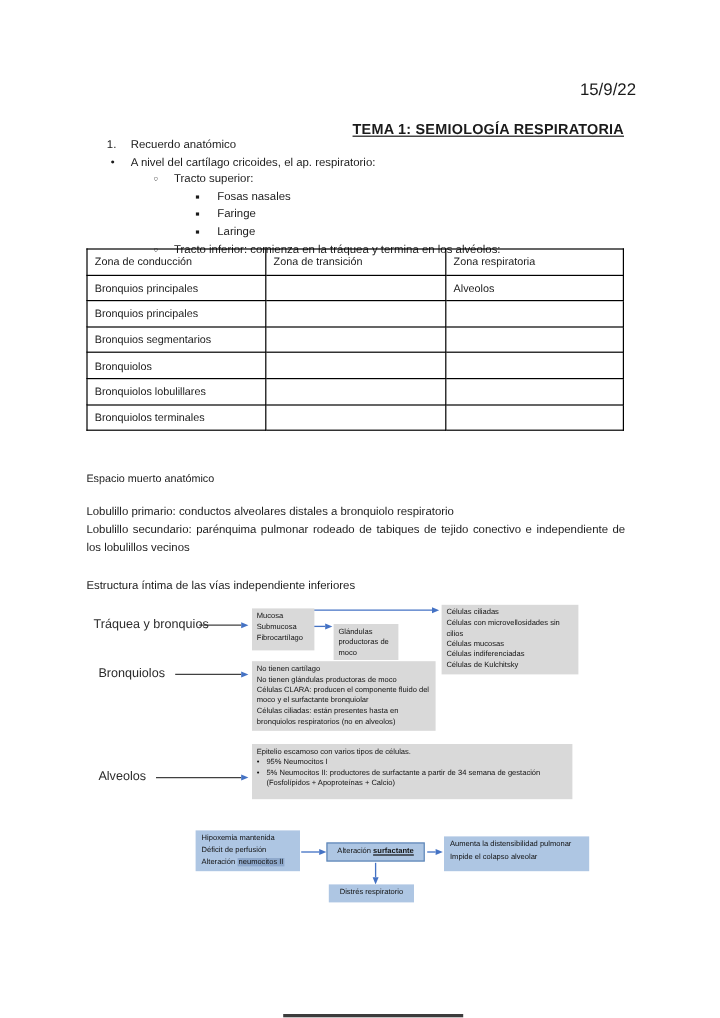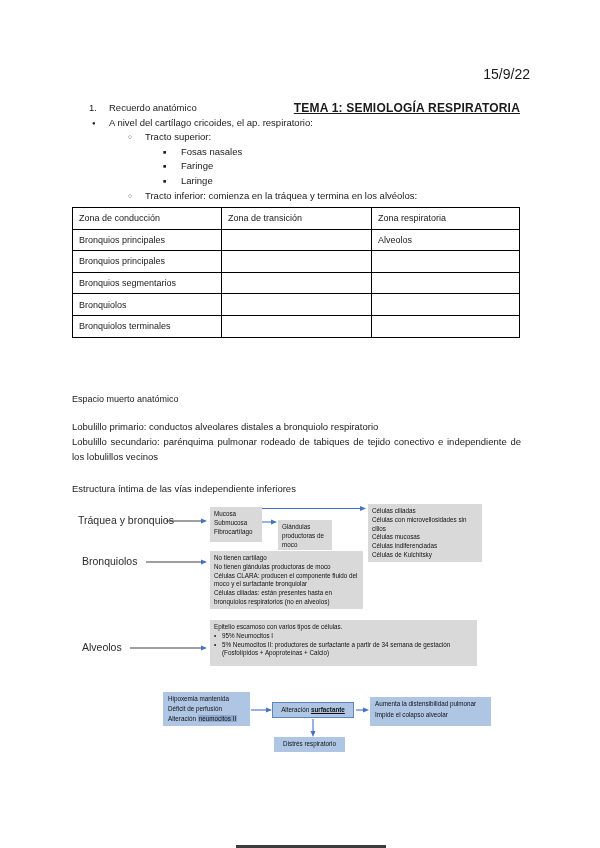--- a/index.html
+++ b/index.html
@@ -14,21 +14,21 @@
   .outline { position:absolute; top:101px; left:72px; width:460px; font-size:9.5px; }
   .outline .row { line-height:14.6px; white-space:nowrap; }
   .mk { display:inline-block; }
   .mk-num  { width:20px; font-size:9.5px; }
   .mk-disc { width:17px; font-size:6px; vertical-align:1px; }
   .mk-circ { width:17px; font-size:6.5px; vertical-align:1px; }
   .mk-sq   { width:18px; font-size:5.5px; vertical-align:1px; }
   .ind-disc { padding-left:20px; }
   .ind-circ { padding-left:56px; }
   .ind-sq   { padding-left:91px; }
-  .ind-num  { padding-left:17px; }
+  .ind-num  { padding-left:17px;margin-top:13px; }
 
   table.anatomy { position:absolute; top:207px; left:72px; width:447px;
                   border-collapse:collapse; table-layout:fixed; }
   table.anatomy td { border:1.5px solid #000; height:21.6px; vertical-align:middle;
                      padding-left:6px; font-size:9px; overflow:hidden; white-space:nowrap; }
 
   .caption { position:absolute; top:394px; left:72px; font-size:9px; }
 
   .defs { position:absolute; top:419px; left:72px; width:449px; font-size:9.5px; line-height:15px; }
   .defs .just { text-align:justify; }
@@ -90,20 +90,25 @@
         <td>Bronquios segmentarios</td>
         <td></td>
         <td></td>
       </tr>
   <tr>
         <td>Bronquiolos</td>
         <td></td>
         <td></td>
       </tr>
   <tr>
+        <td>Bronquiolos lobulillares</td>
+        <td></td>
+        <td></td>
+      </tr>
+  <tr>
         <td>Bronquiolos terminales</td>
         <td></td>
         <td></td>
       </tr>
 </tbody>
   </table>
 
 <div class="caption">Espacio muerto anatómico</div>
 
 <div class="defs">

